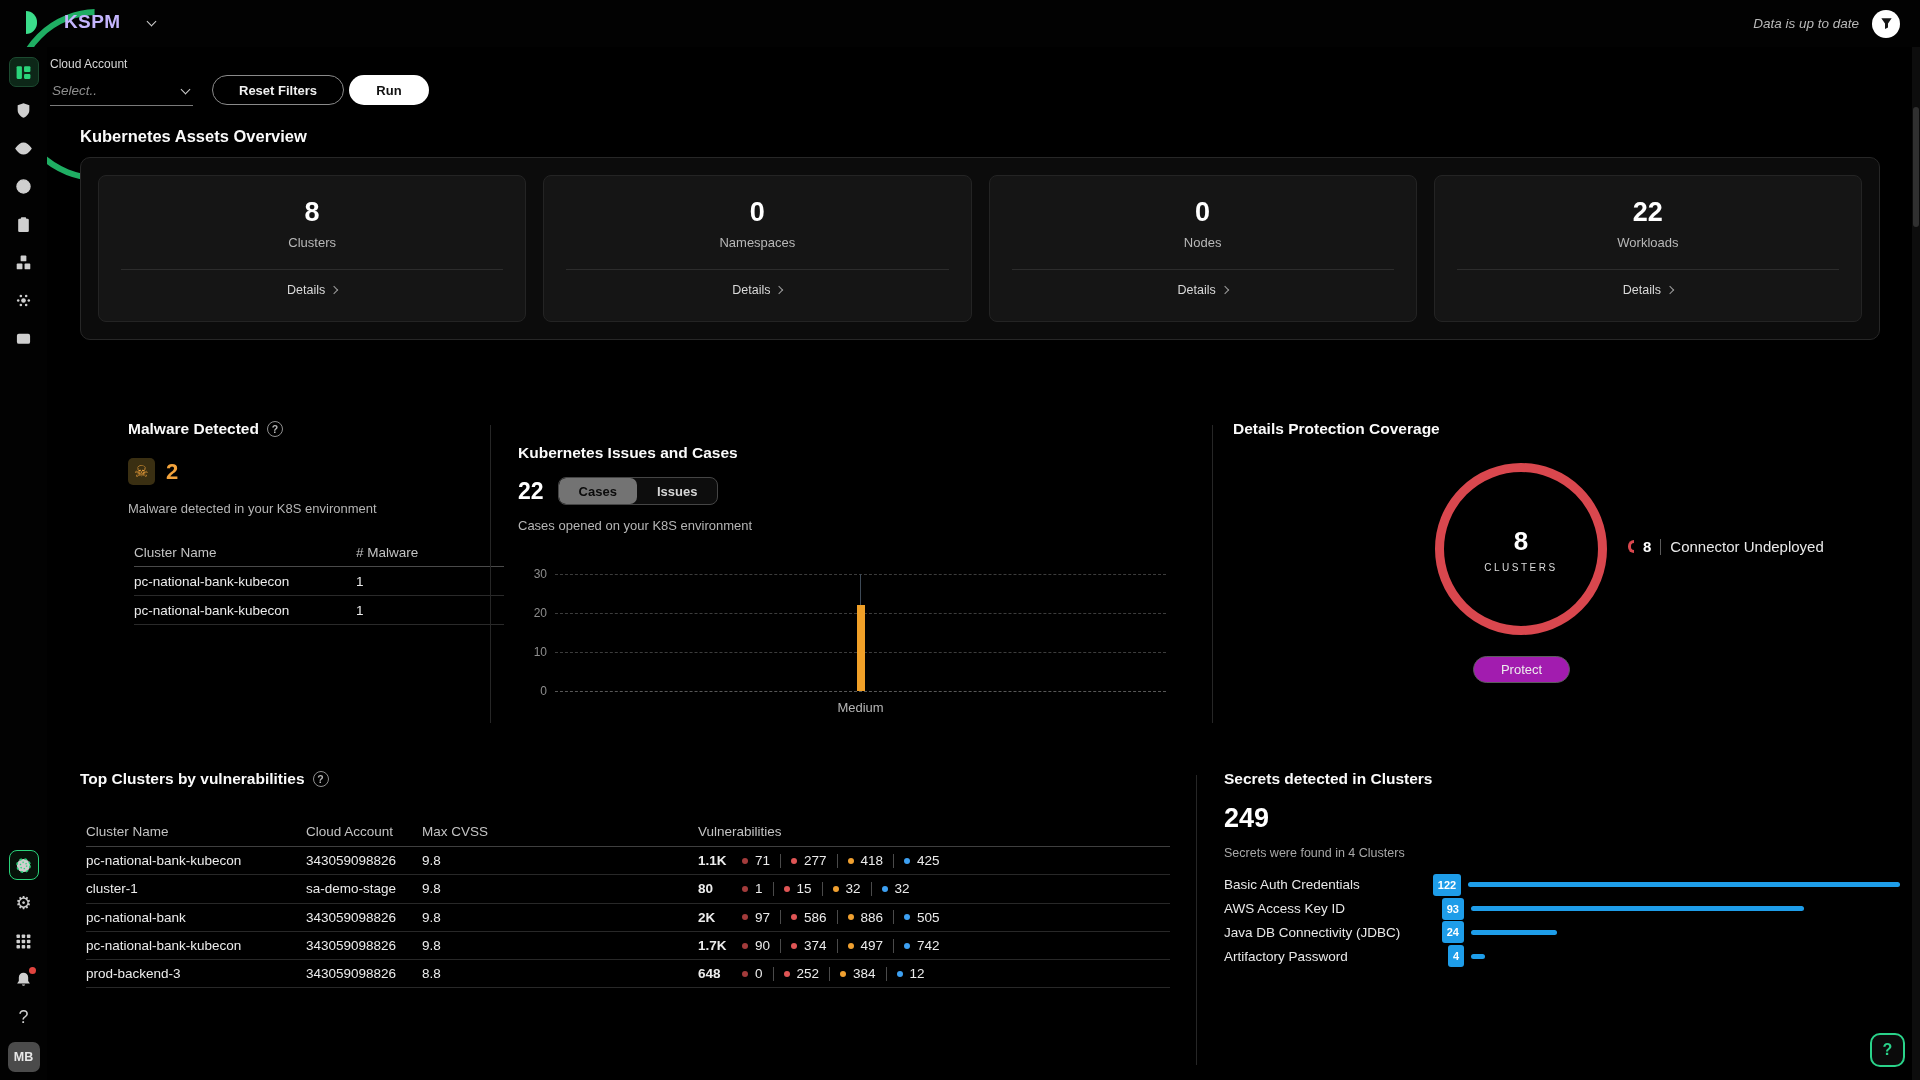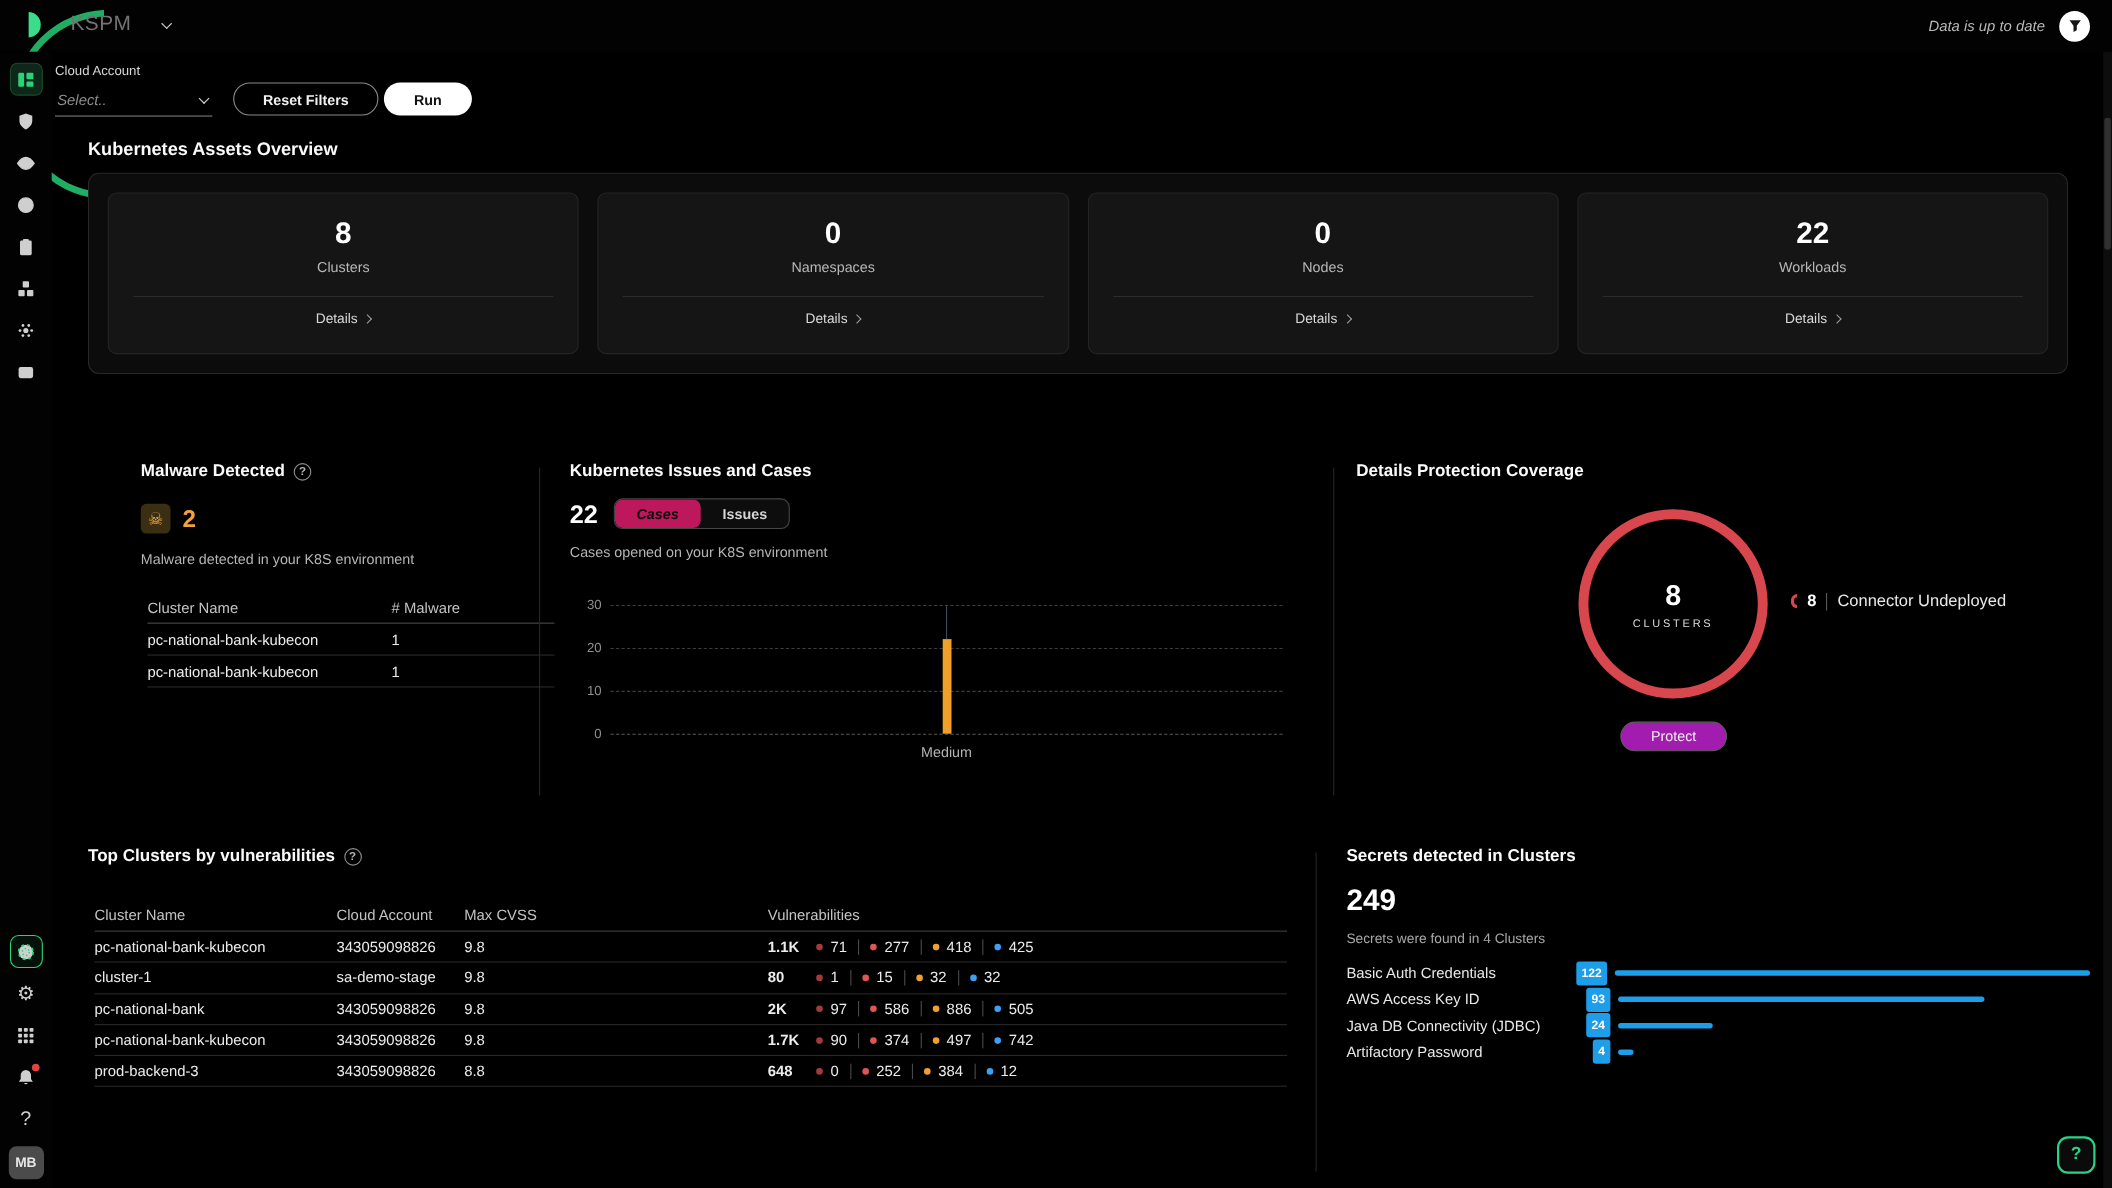--- a/index.html
+++ b/index.html
@@ -7,21 +7,21 @@
   #app {
     position:relative; width:1920px; height:1080px; overflow:hidden;
     background:#000; color:#f2f2f2;
     font-family:"Liberation Sans", sans-serif; font-size:14px;
   }
   
   .topbar { position:absolute; left:0; top:0; width:1920px; height:47px; background:#020202; }
   .logo { position:absolute; left:12px; top:9px; width:27px; height:27px; }
   .logo .ring { position:absolute; inset:0; border-radius:50%; border:6px solid #1fae63; clip-path:inset(0 52% 0 0); }
   .logo .half { position:absolute; left:14px; top:2px; width:11px; height:23px; background:#3bdc8b; border-radius:0 12px 12px 0; }
-  .app-title { position:absolute; left:64px; top:11px; font-size:19px; font-weight:normal; letter-spacing:.4px; color:#737373; }
+  .app-title { position:absolute; left:64px; top:11px; font-size:19px; font-weight:bold; letter-spacing:.4px; color:#c4b5fd; }
   .caret { display:inline-block; width:7px; height:7px; border-right:1.6px solid #cfcfcf; border-bottom:1.6px solid #cfcfcf; transform:rotate(45deg); }
   .title-caret { position:absolute; left:148px; top:18px; cursor:pointer; }
   .topbar-right { position:absolute; right:20px; top:0; height:47px; display:flex; align-items:center; gap:13px; }
   .status-text { font-style:italic; font-size:13.5px; color:#b9b9b9; }
   .filter-circle { width:28px; height:28px; border-radius:50%; background:#fff; display:flex; align-items:center; justify-content:center; cursor:pointer; }
   
   .sidebar { position:absolute; left:0; top:47px; width:47px; height:1033px; background:#020202; display:flex; flex-direction:column; align-items:center; justify-content:space-between; padding:6px 0 8px; }
   .side-group { display:flex; flex-direction:column; align-items:center; }
   .side-item { width:30px; height:30px; margin:4px 0; border-radius:7px; display:flex; align-items:center; justify-content:center; cursor:pointer; position:relative; }
   .side-item svg { width:17px; height:17px; }
@@ -57,26 +57,26 @@
   .malware { position:absolute; left:80px; top:420px; width:396px;margin-left:48px; }
   .malware-count-row { position:absolute; left:0; top:38px; display:flex; align-items:center; gap:11px; }
   .skull-badge { width:27px; height:27px; border-radius:5px; background:#3a2f12; display:flex; align-items:center; justify-content:center; font-size:16px; color:#f2a33c; }
   .malware-num { font-size:22px; font-weight:bold; color:#f2a33c; }
   .malware .desc { position:absolute; left:0; top:81px; }
   .mtable { position:absolute; left:6px; top:118px; width:370px; }
   .mtable .thead { display:flex; height:29px; align-items:center; font-size:13.5px; color:#c3c3c3; border-bottom:1px solid #4a4a4a; }
   .mtable .trow { display:flex; height:29px; align-items:center; font-size:13.5px; color:#ececec; border-bottom:1px solid #2a2a2a; cursor:pointer; }
   .mcol1 { width:222px; } .mcol2 { flex:1; }
   
-  .issues { position:absolute; left:518px; top:420px; width:694px; }
+  .issues { position:absolute; left:518px; top:444px; width:694px; }
   .issues-count-row { position:absolute; left:0; top:33px; display:flex; align-items:center; gap:14px; }
   .issues-num { font-size:23px; font-weight:bold; color:#fff; }
   .toggle { display:flex; border:1px solid #454545; border-radius:8px; background:#0d0d0d; overflow:hidden; height:28px; }
   .toggle .seg { padding:0 20px; font-size:13px; display:flex; align-items:center; color:#d6d6d6; cursor:pointer; font-weight:600; }
-  .toggle .seg.active { background:#be185d; color:#0a0a0a; border-radius:7px;font-style:italic; }
+  .toggle .seg.active { background:#737373; color:#0a0a0a; border-radius:7px; }
   .issues .desc { position:absolute; left:0; top:74px; }
   .chart { position:absolute; left:37px; top:130px; width:611px; height:117px; }
   .gridline { position:absolute; left:0; width:100%; border-top:1px dashed #3c3c3c; }
   .gridline.zero { border-top:1px dashed #575757; }
   .ytick { position:absolute; left:-42px; width:34px; text-align:right; font-size:12px; color:#8d8d8d; transform:translateY(-7px); }
   .chart-bar { position:absolute; width:8px; background:#f0a028; }
   .chart-whisker { position:absolute; width:1px; background:#3e4a57; }
   .xlabel { position:absolute; width:90px; text-align:center; font-size:13px; color:#b5b5b5; }
   
   .protection { position:absolute; left:1233px; top:420px; width:677px; }

